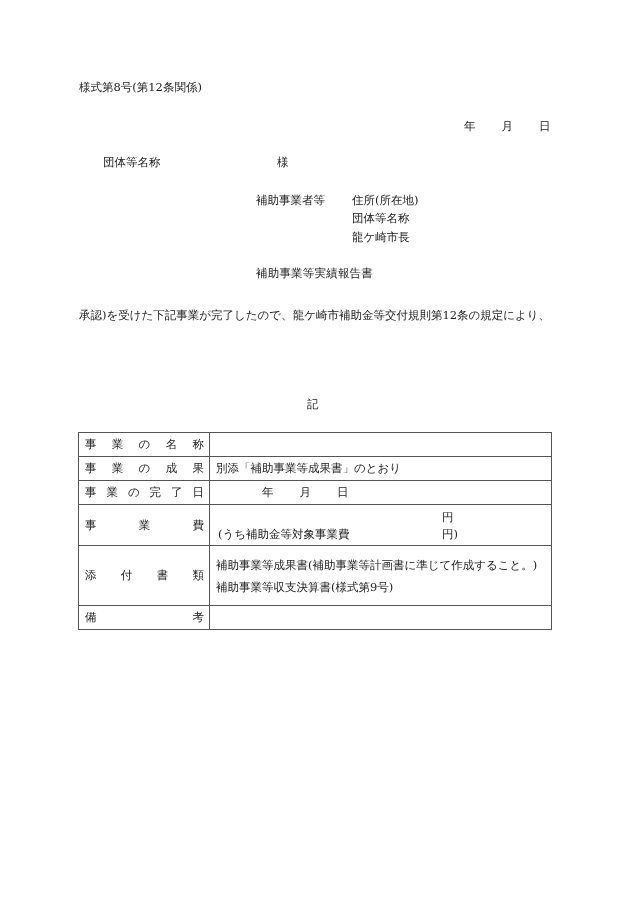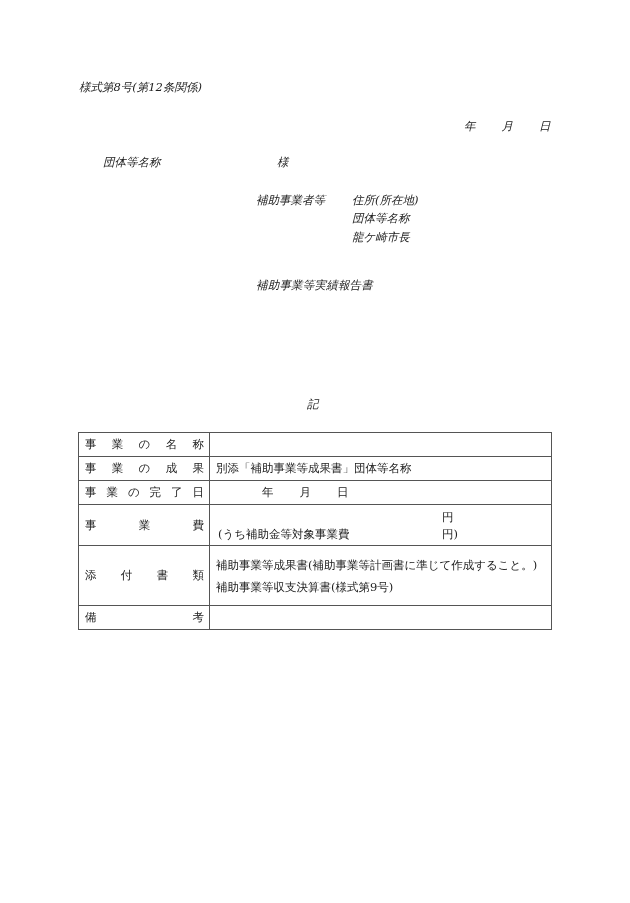--- a/index.html
+++ b/index.html
@@ -1,29 +1,29 @@
 <!DOCTYPE html>
 <html><head>
 <meta charset="utf-8">
 <style>
   html, body { margin: 0; padding: 0; }
   body {
     width: 630px; height: 903px; background: #ffffff; position: relative; overflow: hidden;
     font-family: "DejaVu Serif", "Liberation Serif", serif;
     color: #222222; font-size: 11.5px;
   }
-  .abs { position: absolute; white-space: nowrap; line-height: 1; font-style: italic; }
+  .abs { position: absolute; white-space: nowrap; line-height: 1; }
   .form-id { left: 79px; top: 82px; }
   .date-line { left: 464px; top: 121px; }
   .date-line span { display: inline-block; }
   .addressee { left: 103px; top: 157px; }
   .sama { left: 277px; top: 157px; }
   .applicant-label { left: 256px; top: 195px; }
   .applicant-field { left: 352px; }
-  .title { left: 256px; top: 268px; letter-spacing: 0.2px; margin-top: 12px; }
+  .title { left: 256px; top: 268px; letter-spacing: 0.2px; }
   .body-text { left: 79px; top: 305px; width: 480px; white-space: normal; line-height: 21px; }
   .body-line { display: block; white-space: nowrap; }
   .ki { left: 307px; top: 399px; }
 
   table.report {
     position: absolute; left: 78px; top: 432px; width: 474px;
     border-collapse: collapse; table-layout: fixed;
   }
   table.report td {
     border: 1.3px solid #555555; padding: 0; vertical-align: middle; font-size: 11.5px;
@@ -51,20 +51,21 @@
 <div class="abs sama">様</div>
 
 <div class="abs applicant-label">補助事業者等</div>
 <div class="abs applicant-field" style="top:195px">住所(所在地)</div>
 <div class="abs applicant-field" style="top:213px">団体等名称</div>
 <div class="abs applicant-field" style="top:232px">龍ケ崎市長</div>
 
 <div class="abs title">補助事業等実績報告書</div>
 
 <div class="abs body-text">
+  <span class="body-line">承認)を受けた下記事業が完了したので、龍ケ崎市補助金等交付規則第12条の規定により、</span>
 </div>
 
 <div class="abs ki">記</div>
 
 <table class="report">
   <tbody>
       <tr class="r1">
     <td class="label-cell">
       <div class="label-inner">
         <span>事</span>
@@ -82,21 +83,21 @@
     <td class="label-cell">
       <div class="label-inner">
         <span>事</span>
         <span>業</span>
         <span>の</span>
         <span>成</span>
         <span>果</span>
       </div>
     </td>
     <td>
-          <div class="value-inner">別添「補助事業等成果書」団体等名称</div>
+          <div class="value-inner">別添「補助事業等成果書」のとおり</div>
         </td>
   </tr>
   <tr class="r3">
     <td class="label-cell">
       <div class="label-inner">
         <span>事</span>
         <span>業</span>
         <span>の</span>
         <span>完</span>
         <span>了</span>

